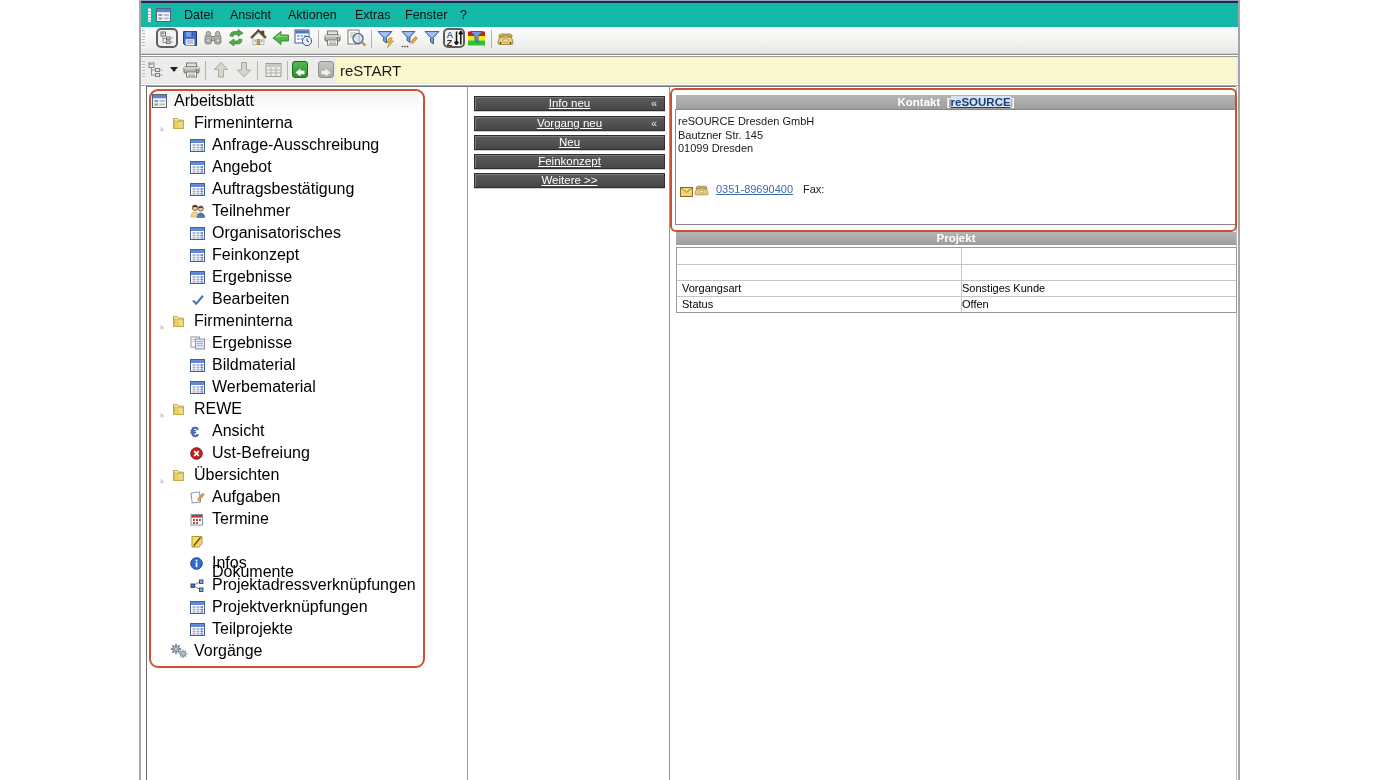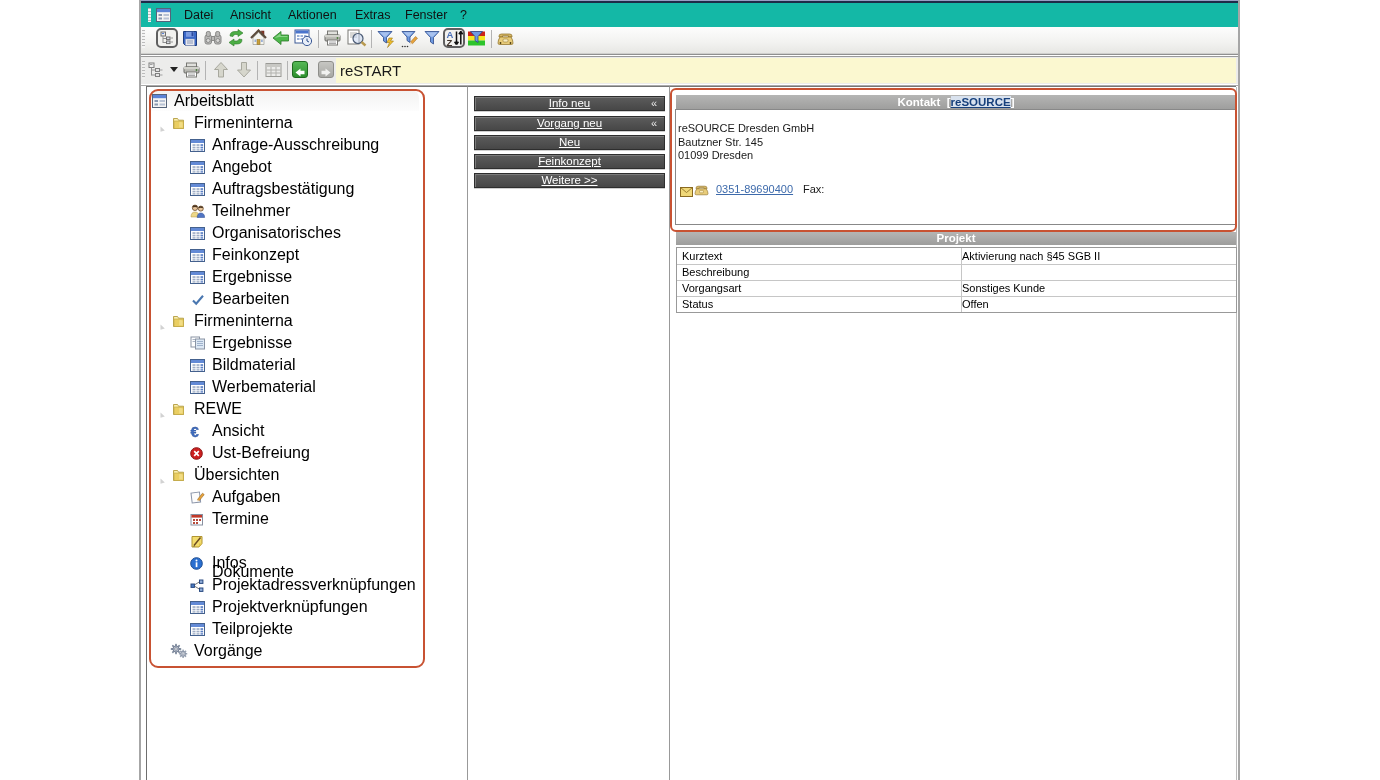--- a/index.html
+++ b/index.html
@@ -40,21 +40,21 @@
 
 .dbtn{position:absolute;left:474px;width:191px;height:15px;box-sizing:border-box;
   border:1px solid #2e2e2e;background:linear-gradient(180deg,#5c5c5c,#474747);
   color:#fff;font-size:11.5px;text-align:center;line-height:13px;
   box-shadow:0 1px 0 #cfcfcf, inset 1px 1px 0 #7c7c7c;text-decoration:underline;}
 .dbtn .chev{position:absolute;right:7px;top:0;font-size:11px;color:#e8e8e8;}
 
 .gbar{position:absolute;left:676px;width:560px;background:linear-gradient(180deg,#b5b5b4,#9d9d9c);
   color:#fff;font-weight:bold;font-size:11.5px;text-align:center;}
 #kbox{left:675px;top:109px;width:560px;height:114px;border:1px solid #888;background:#fff;}
-#kaddr{left:678px;top:122px;font-size:11px;line-height:13.5px;color:#1a1a1a;}
+#kaddr{left:678px;top:115px;font-size:11px;line-height:13.5px;color:#1a1a1a;}
 #orangebox{left:670px;top:88px;width:563px;height:140px;border:2px solid #c85232;border-radius:6px;}
 #klink{left:716px;top:183px;font-size:11px;color:#3d6aab;text-decoration:underline;}
 #kfax{left:803px;top:183px;font-size:11px;color:#1a1a1a;}
 #ptable{left:676px;top:247px;width:559px;height:64px;border:1px solid #999;background:#fff;}
 .prow{position:absolute;left:0;width:100%;height:16px;line-height:16px;font-size:11px;color:#000;}
 .prow .lab{position:absolute;left:5px;}
 .prow .val{position:absolute;left:285px;}
 .prline{position:absolute;left:0;width:100%;height:1px;background:#c6c6c6;}
 #pcol{position:absolute;left:284px;top:0;width:1px;height:64px;background:#c6c6c6;}
 </style>
@@ -636,27 +636,20 @@
 <div class="ab" style="left:694px;top:182px"><svg width="15" height="12">
         <path d="M2 4 Q2 2.2 4.2 2.2 L10.8 2.2 Q13 2.2 13 4 L13 4.8 L10 4.8 L10 3.8 L5 3.8 L5 4.8 L2 4.8 Z" fill="#d8b865" stroke="#8a6a20" stroke-width="0.6"></path>
         <path d="M2.8 4.8 L12.2 4.8 Q14 7.2 14 9.6 Q14 10.8 12.8 10.8 L2.2 10.8 Q1 10.8 1 9.6 Q1 7.2 2.8 4.8 Z" fill="#e8cc7a" stroke="#8a6a20" stroke-width="0.6"></path>
         <rect x="5.5" y="6.4" width="4" height="2.4" rx="0.8" fill="#f8ecc0" stroke="#8a6a20" stroke-width="0.4"></rect>
       </svg></div>
 <div class="ab" id="klink">0351-89690400</div>
   <div class="ab" id="kfax">Fax:</div>
   <div class="ab" id="orangebox"></div>
   <div class="gbar" style="top:232px;height:13px;line-height:13px">Projekt</div>
   <div class="ab" id="ptable">
-    <div class="prow" style="top:0">
-        <span class="lab">Kurztext</span>
-        <span class="val">Aktivierung nach §45 SGB II</span>
-      </div>
-    <div class="prow" style="top:16px">
-        <span class="lab">Beschreibung</span>
-      </div>
     <div class="prow" style="top:32px">
         <span class="lab">Vorgangsart</span>
         <span class="val">Sonstiges Kunde</span>
       </div>
     <div class="prow" style="top:48px">
         <span class="lab">Status</span>
         <span class="val">Offen</span>
       </div>
     <div class="prline" style="top:16px"></div>
     <div class="prline" style="top:32px"></div>

